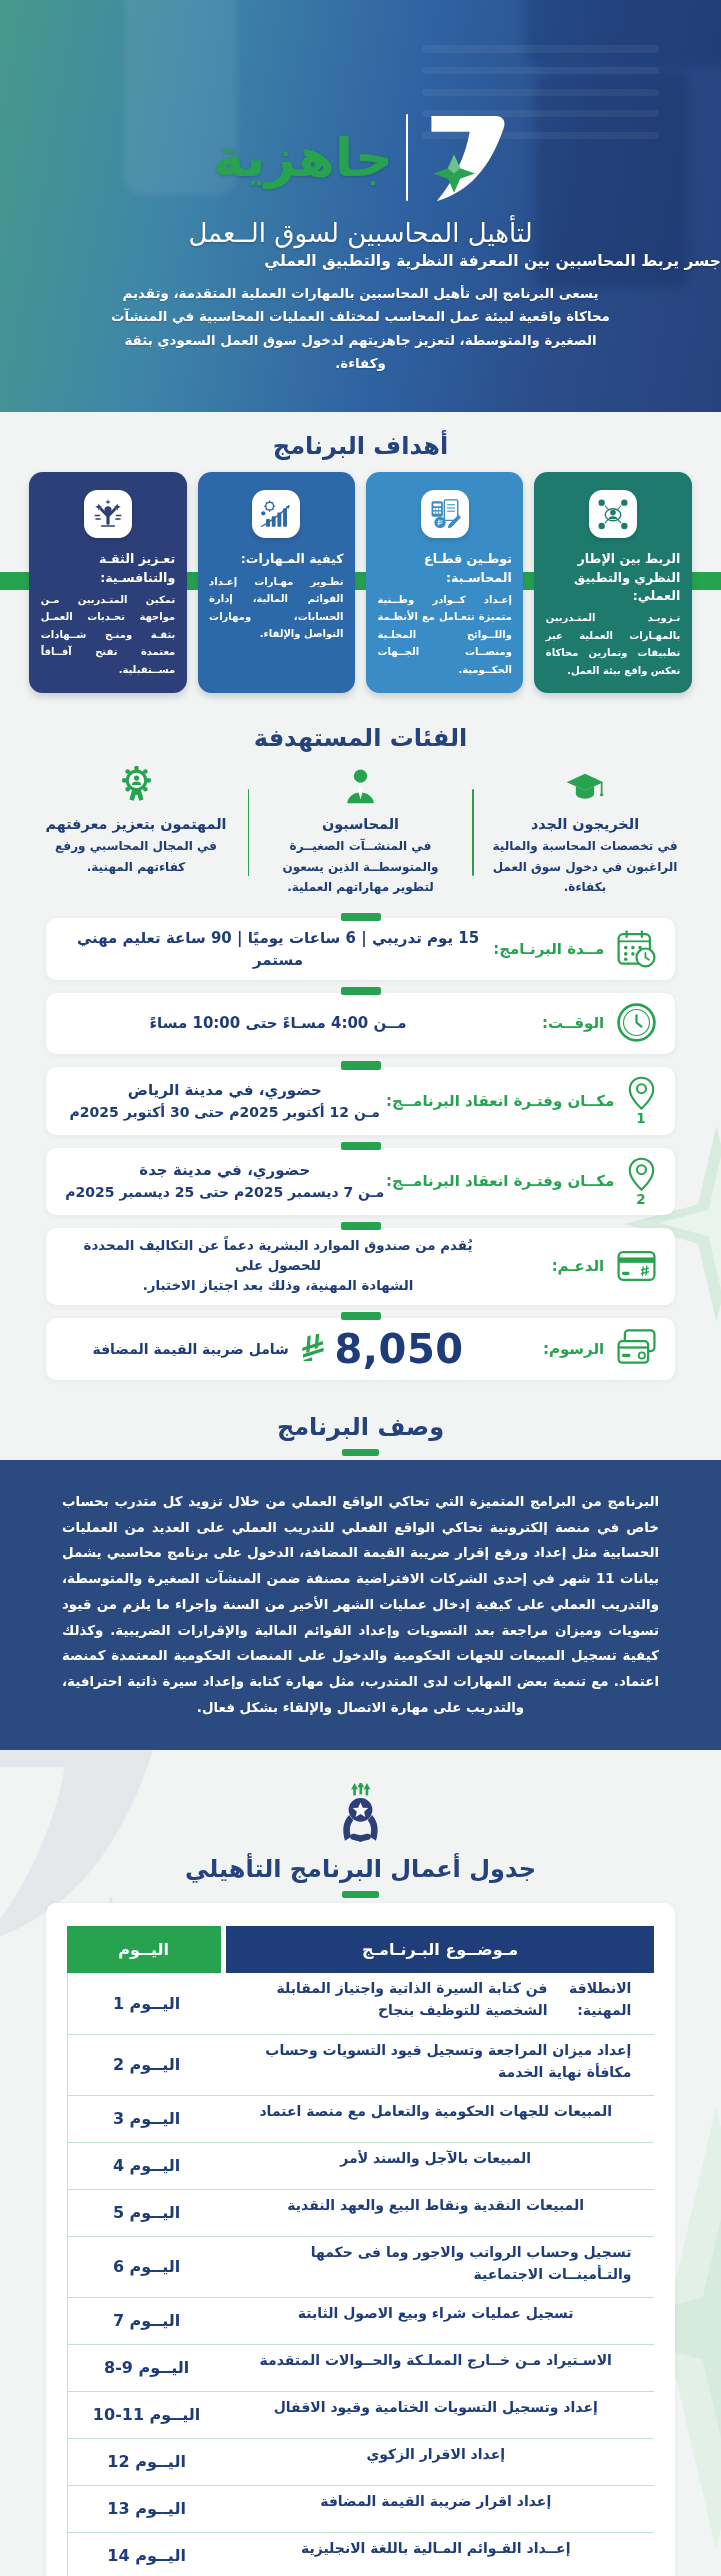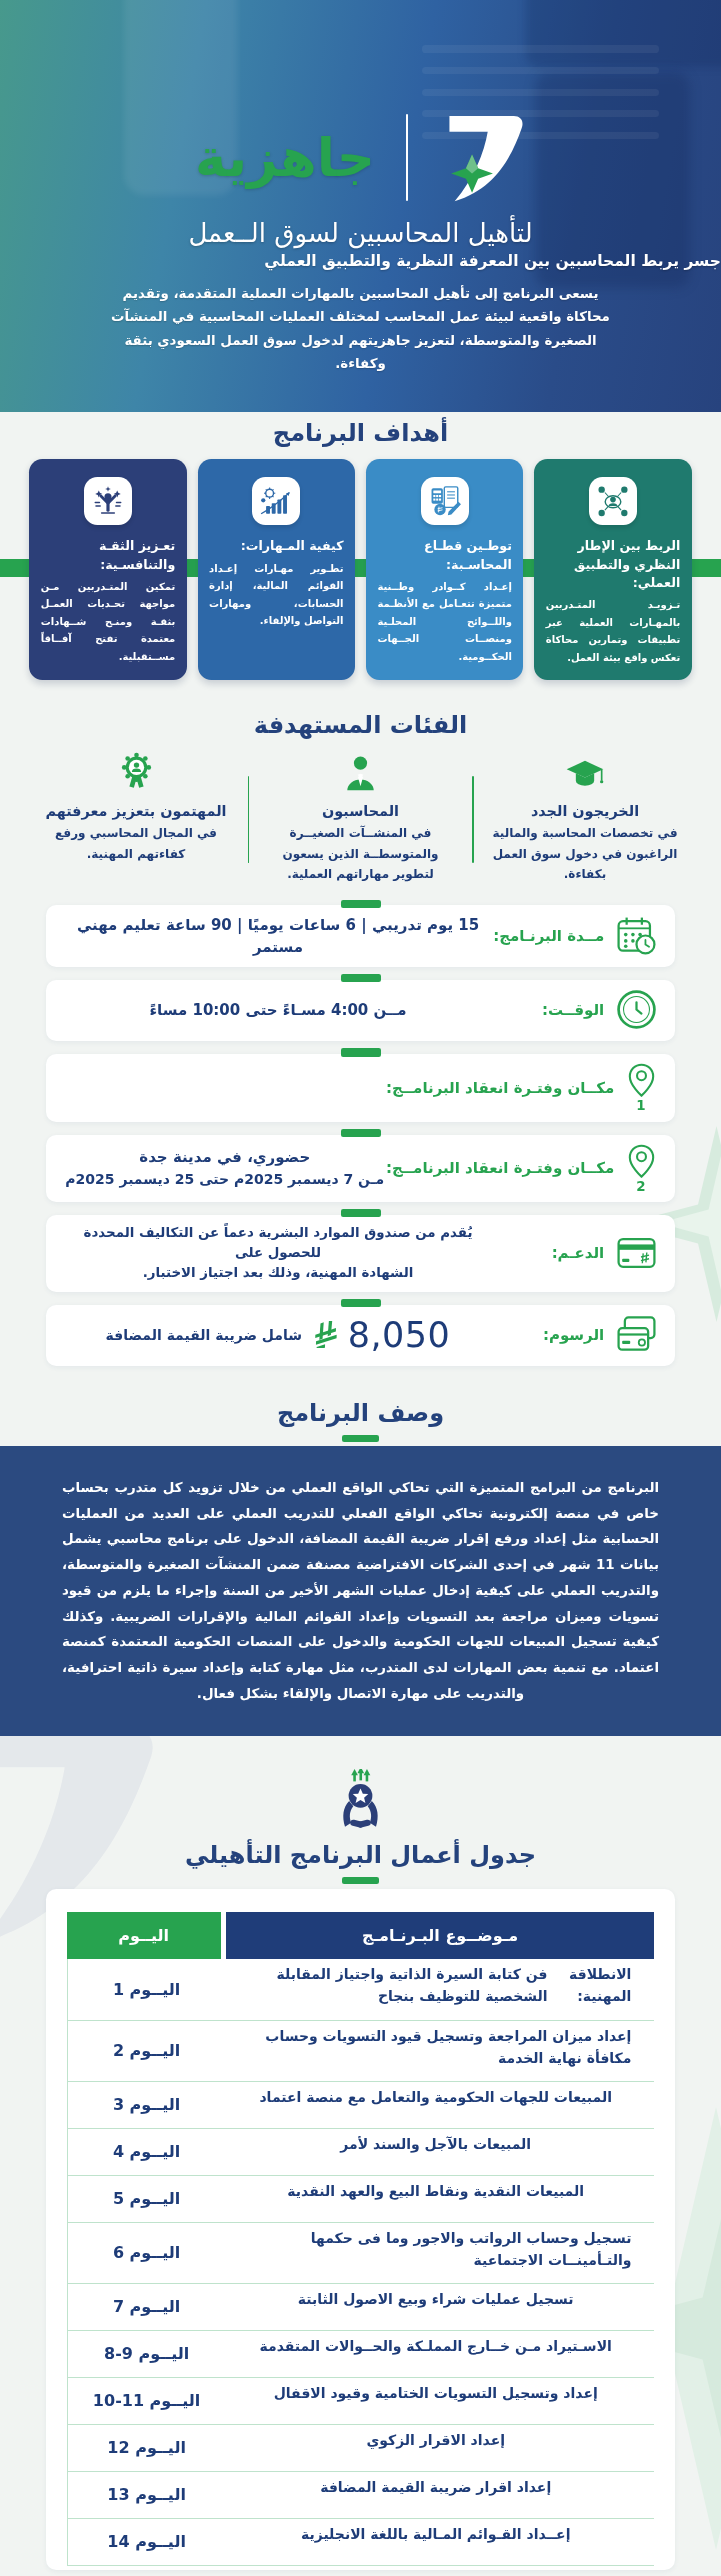--- a/index.html
+++ b/index.html
@@ -13,21 +13,21 @@
   .page{position:relative;width:721px;height:2578px;background:var(--page)}
 
   
   .hero{position:relative;height:412px;overflow:hidden;
     background:linear-gradient(100deg,#47998C 0%,#3E85A8 26%,#2F62A2 55%,#2A4C89 78%,#27437E 100%);}
   .hero .ph1{position:absolute;left:124px;top:-20.6px;width:113px;height:216px;background:rgba(255,255,255,.07);border-radius:20.6px;filter:blur(3.1px)}
   .hero .ph2{position:absolute;right:31px;top:72px;width:155px;height:216px;background:rgba(10,30,80,.25);border-radius:15.5px;filter:blur(5.2px)}
   .hero .ph3{position:absolute;right:-20.6px;top:-15.5px;width:216px;height:82px;background:rgba(10,30,80,.22);border-radius:12.4px;filter:blur(4.1px)}
   .hero .ghost-lines{position:absolute;right:62px;top:31px;width:237px}
   .hero .ghost-lines i{display:block;height:7.2px;border-radius:3.6px;background:rgba(255,255,255,.06);margin:14.4px 0}
-  .logo-row{position:relative;display:flex;direction:ltr;align-items:center;justify-content:center;gap:31px;padding-top:109px}
+  .logo-row{position:relative;display:flex;direction:ltr;align-items:center;justify-content:center;gap:13px;padding-top:109px}
   .brand{font-size:53px;font-weight:800;color:var(--green);line-height:1;letter-spacing:-1px;text-shadow:0 1px 3.1px rgba(0,0,0,.18)}
   .logo-sep{width:2.1px;height:87px;background:#fff;border-radius:1px}
   .logo-mark{position:relative;width:87px;height:96px}
   .hero-title{position:relative;text-align:center;color:#fff;font-size:26px;font-weight:400;margin-top:13.4px;text-shadow:0 1px 2.6px rgba(0,0,0,.25)}
   .hero-sub{position:relative;text-align:right;color:#fff;font-size:15.5px;font-weight:800;margin-top:4px;text-shadow:0 1px 2.1px rgba(0,0,0,.25)}
   .hero-par{position:relative;width:515px;margin:11.3px auto 0;text-align:center;color:#fff;font-size:13.4px;font-weight:600;line-height:1.75;text-shadow:0 0.5px 1.5px rgba(0,0,0,.2)}
 
   
   .sheet{position:relative;background:var(--page)}
   .sec-title{text-align:center;font-size:24px;font-weight:800;color:var(--title)}
@@ -35,21 +35,21 @@
   .star{clip-path:polygon(50% 0,60% 40%,100% 50%,60% 60%,50% 100%,40% 60%,0 50%,40% 40%)}
   .star1{top:714px;right:-88px;width:185px;height:196px;background:#D7EBDE}
   .star1b{top:744px;right:-62px;width:124px;height:134px;background:#E9F4EC}
   .star2{top:1695px;right:-201px;width:412px;height:443px;background:#E2F0E7}
   .star2b{top:1762px;right:-155px;width:289px;height:309px;background:#D6EADD}
   .gray-mark{top:1298px;left:-67px;width:237px;height:242px;opacity:.9}
   .spark1{top:1483px;left:88px;width:46px;height:46px;background:#D9ECDF}
   .spark2{top:1519px;left:131px;width:24px;height:24px;background:#E4F2E9}
 
   
-  .obj-title{padding-top:7px}
+  .obj-title{padding-top:20px}
   .cards-wrap{position:relative;width:662px;margin:12.4px auto 0;z-index:1}
   .green-band{position:absolute;top:100px;left:-30px;width:721px;height:17.5px;background:var(--green)}
   .obj-cards{position:relative;display:flex;gap:11.3px}
   .ocard{flex:1;min-height:202px;border-radius:13.4px;padding:17.5px 11.3px 13.4px;color:#fff;box-shadow:0 3.1px 7.2px rgba(20,40,80,.18)}
   .ocard .tile{width:48px;height:48px;border-radius:13.4px;background:#fff;margin:0 auto 12.4px;display:flex;align-items:center;justify-content:center;box-shadow:0 2.1px 4.1px rgba(0,0,0,.12)}
   .ocard h3{font-size:12.6px;font-weight:800;text-align:right;line-height:1.45;margin-bottom:4.1px}
   .ocard p{font-size:10px;font-weight:600;line-height:1.75;text-align:justify;text-align-last:right}
   .ocard.c0{background:var(--teal-card)}.ocard.c1{background:var(--lblue-card)}
   .ocard.c2{background:var(--mblue-card)}.ocard.c3{background:var(--dnavy-card)}
 
@@ -69,21 +69,21 @@
   .dcard:first-child{margin-top:0}
   .dtab{position:absolute;top:-5.7px;right:50%;transform:translateX(50%);width:40px;height:8.2px;border-radius:2.1px;background:var(--green)}
   .dlead{display:flex;align-items:center;gap:10.3px;min-width:165px;color:var(--green)}
   .dpin{display:flex;flex-direction:column;align-items:center}
   .dbadge{font-size:13.4px;font-weight:800;color:var(--green);margin-top:-1px}
   .dlabel{font-size:15px;font-weight:800;color:var(--green);line-height:1.35}
   .dvalue{flex:1;text-align:center;color:var(--navy);font-size:15px;font-weight:800;line-height:1.5}
   .dvalue .v2{font-size:14px}
   .dcard.support .dvalue{font-size:13.4px}
   .fee-value{flex:1;display:flex;align-items:center;justify-content:center;gap:9.3px;color:var(--navy)}
-  .fee-amount{font-size:35px;font-weight:400;letter-spacing:0.5px}
+  .fee-amount{font-size:40px;font-weight:700;letter-spacing:0.5px}
   .fee-note{font-size:14px;font-weight:800;margin-right:3.1px}
 
   
   .desc-title{margin-top:33px}
   .gtab{width:37px;height:6.7px;border-radius:2.1px;background:var(--green);margin:8.2px auto 0}
   .desc-band{position:relative;z-index:1;margin-top:4.1px;background:var(--band);padding:29px 62px}
   .desc-band p{color:#fff;font-size:13.4px;font-weight:600;line-height:1.92;text-align:justify;text-align-last:center}
 
   
   .sched-icon{position:relative;z-index:1;display:flex;justify-content:center;margin-top:33px}
@@ -372,20 +372,24 @@
         <div class="dlead">
           <span class="dpin">
             <svg width="33" height="37" viewBox="0 0 96 104" style="color:#27A34F">
               <path d="M48 6 C29 6 14 21 14 40 c0 26 34 56 34 56 s34-30 34-56 C82 21 67 6 48 6 Z" fill="none" stroke="currentColor" stroke-width="6"></path>
               <circle cx="48" cy="38" r="13" fill="none" stroke="currentColor" stroke-width="6"></circle>
             </svg>
             <span class="dbadge">1</span>
           </span>
           <div class="dlabel">مكــان وفتـرة انعقاد البرنامــج:</div>
         </div>
+        <div class="dvalue">
+          <div>حضوري، في مدينة الرياض</div>
+          <div class="v2">مـن 12 أكتوبر 2025م حتى 30 أكتوبر 2025م</div>
+        </div>
       </div>
 
       <div class="dcard">
         <span class="dtab"></span>
         <div class="dlead">
           <span class="dpin">
             <svg width="33" height="37" viewBox="0 0 96 104" style="color:#27A34F">
               <path d="M48 6 C29 6 14 21 14 40 c0 26 34 56 34 56 s34-30 34-56 C82 21 67 6 48 6 Z" fill="none" stroke="currentColor" stroke-width="6"></path>
               <circle cx="48" cy="38" r="13" fill="none" stroke="currentColor" stroke-width="6"></circle>
             </svg>

